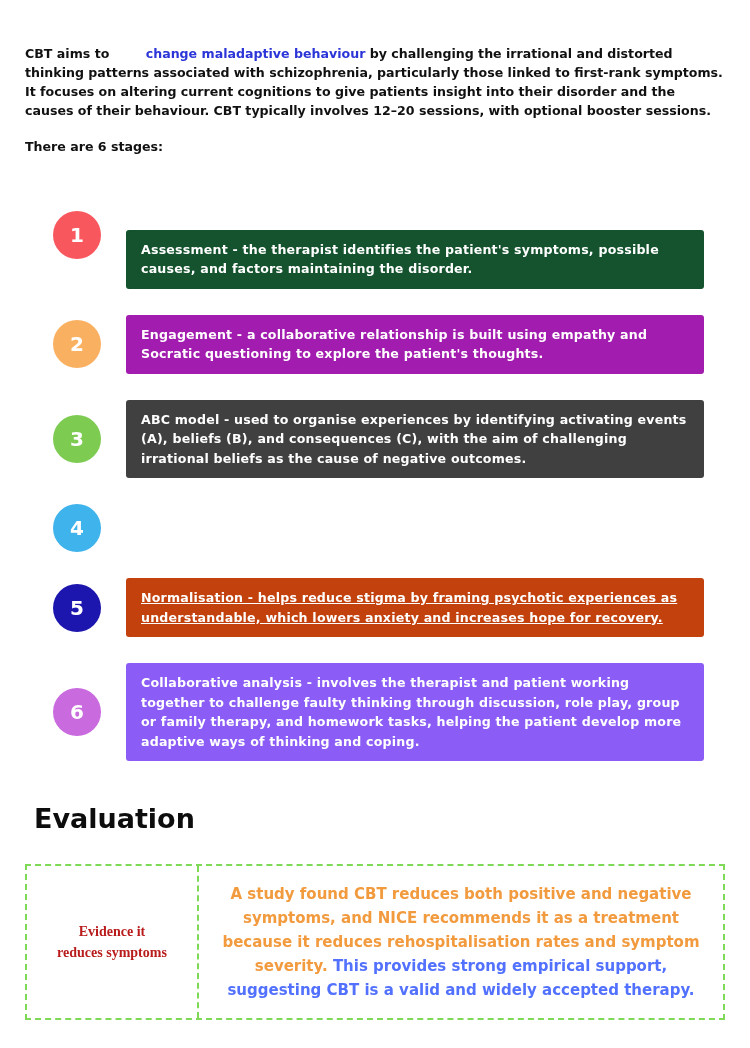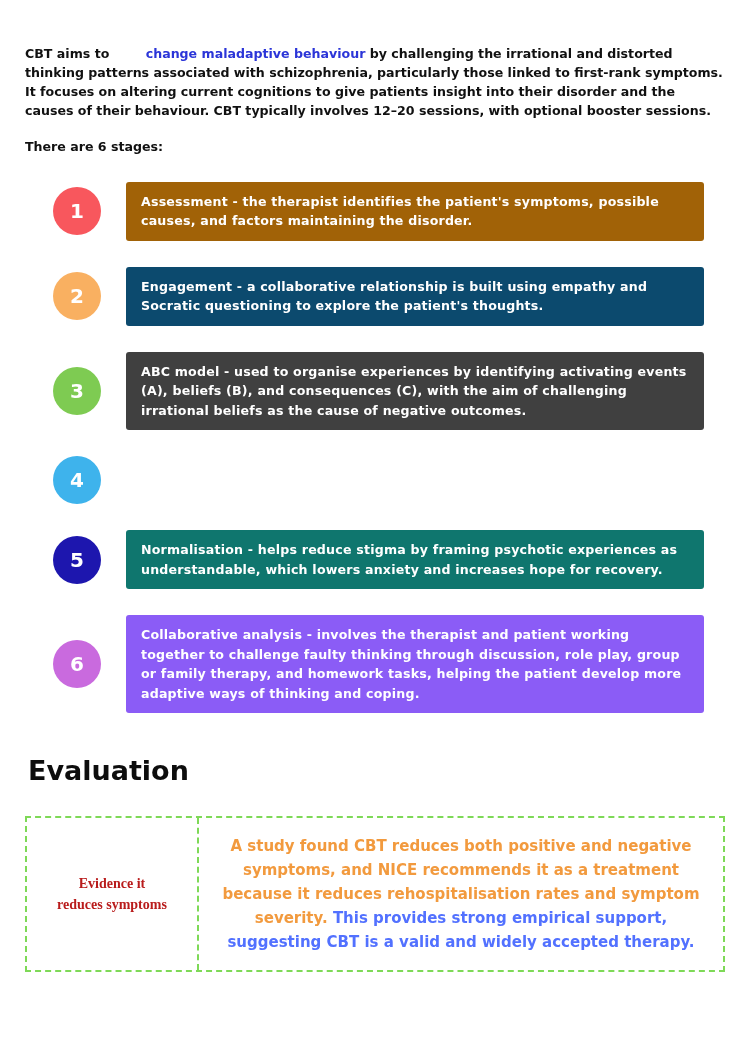--- a/index.html
+++ b/index.html
@@ -67,21 +67,21 @@
     font-size: 12.6px;
     font-weight: 700;
     line-height: 1.55;
     letter-spacing: 0.2px;
     min-height: 52px;
     display: flex;
     align-items: center;
   }
   .evaluation-heading {
     margin-top: 42px;
-    margin-left: 3px;
+    margin-left: 9px;
     font-size: 27px;
     font-weight: 800;
     color: #0d0d0d;
   }
   .evaluation-table {
     margin-top: 30px;
     display: flex;
     border: 2px dashed #7ed957;
     min-height: 148px;
   }
@@ -118,46 +118,46 @@
 
 
   <p class="intro"><span>CBT aims to </span><span class="highlight" style="color: rgb(43, 53, 216);">change maladaptive behaviour</span><span> by challenging the irrational and distorted thinking patterns associated with schizophrenia, particularly those linked to first-rank symptoms. It focuses on altering current cognitions to give patients insight into their disorder and the causes of their behaviour. CBT typically involves 12–20 sessions, with optional booster sessions.</span></p>
 
   <p class="stages-label">There are 6 stages:</p>
 
   <div class="stages">
 
     <div class="stage-row">
       <div class="stage-circle" style="background-color: rgb(248, 87, 93);">1</div>
-      <div class="stage-bar" style="background-color: #a16207;">
+      <div class="stage-bar" style="background-color: #14532d; margin-top: 48px;">
           <span>Assessment - the therapist identifies the patient's symptoms, possible causes, and factors maintaining the disorder.</span>
         </div>
     </div>
 
     <div class="stage-row">
       <div class="stage-circle" style="background-color: rgb(249, 176, 97);">2</div>
-      <div class="stage-bar" style="background-color: #0c4a6e;">
+      <div class="stage-bar" style="background-color: #a21caf;">
           <span>Engagement - a collaborative relationship is built using empathy and Socratic questioning to explore the patient's thoughts.</span>
         </div>
     </div>
 
     <div class="stage-row">
       <div class="stage-circle" style="background-color: rgb(126, 203, 82);">3</div>
       <div class="stage-bar" style="background-color: #404040;">
           <span>ABC model - used to organise experiences by identifying activating events (A), beliefs (B), and consequences (C), with the aim of challenging irrational beliefs as the cause of negative outcomes.</span>
         </div>
     </div>
 
     <div class="stage-row">
       <div class="stage-circle" style="background-color: rgb(62, 179, 236);">4</div>
     </div>
 
     <div class="stage-row">
       <div class="stage-circle" style="background-color: rgb(29, 22, 174);">5</div>
-      <div class="stage-bar" style="background-color: #0f766e;">
+      <div class="stage-bar" style="background-color: #c2410c; text-decoration: underline;">
           <span>Normalisation - helps reduce stigma by framing psychotic experiences as understandable, which lowers anxiety and increases hope for recovery.</span>
         </div>
     </div>
 
     <div class="stage-row">
       <div class="stage-circle" style="background-color: rgb(201, 106, 222);">6</div>
       <div class="stage-bar" style="background-color: #8b5cf6;">
           <span>Collaborative analysis - involves the therapist and patient working together to challenge faulty thinking through discussion, role play, group or family therapy, and homework tasks, helping the patient develop more adaptive ways of thinking and coping.</span>
         </div>
     </div>

